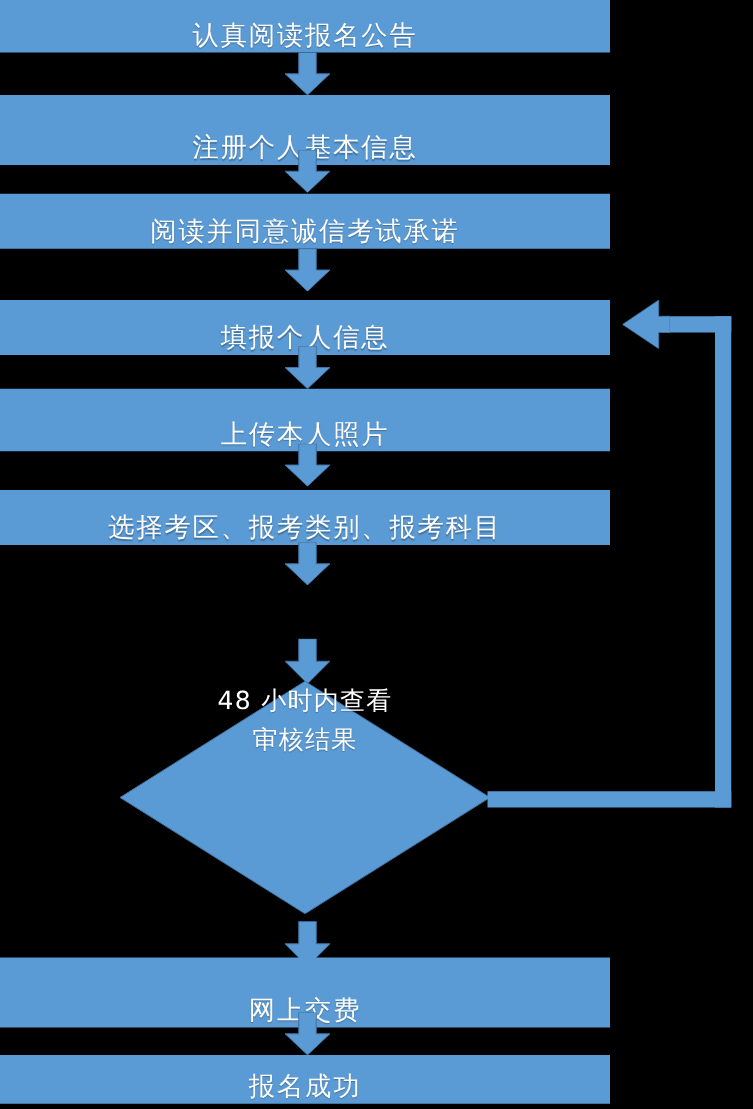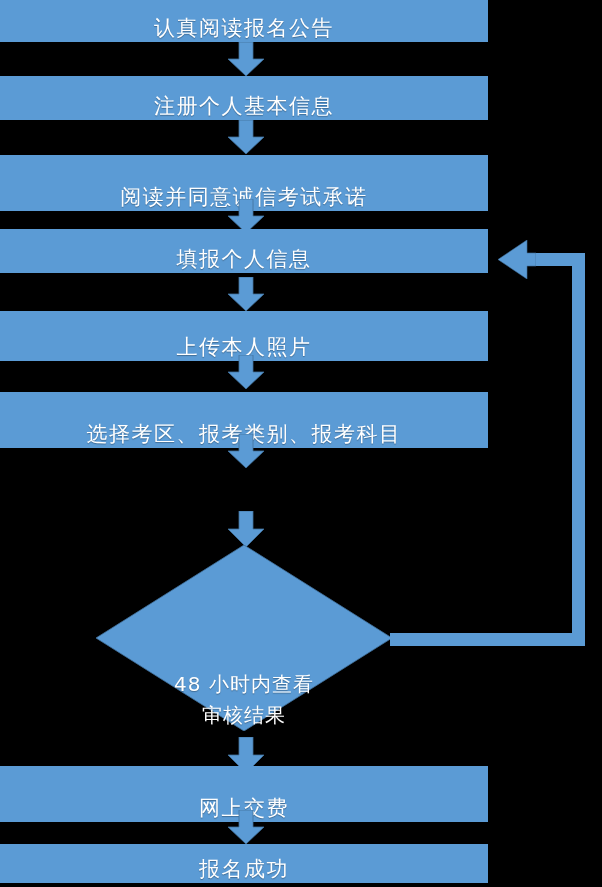--- a/index.html
+++ b/index.html
@@ -36,21 +36,21 @@
     line-height: 1.28;
     letter-spacing: 1.5px;
     text-align: center;
     white-space: pre-line;
     text-shadow: 0 1px 1px rgba(0,0,0,0.30);
     font-weight: 400;
   }
   .decision {
     position: absolute;
     display: flex;
-    align-items: flex-end;
+    align-items: flex-start;
     justify-content: center;
   }
   .decision svg {
     position: absolute;
     left: 0;
     top: 0;
   }
   .decision .node-label {
     position: relative;
     z-index: 2;
@@ -79,61 +79,61 @@
   <div class="node-box" style="top:0px; height:42px;">
     <span class="node-label">认真阅读报名公告</span>
   </div>
 
   <div class="arrow-down" style="left:228px; top:42px;">
     <svg width="36" height="34" viewBox="0 0 36 34" aria-hidden="true">
       <polygon points="11,0 25,0 25,17 36,17 18,34 0,17 11,17" fill="#5b9bd5" stroke="#41719c" stroke-width="0.8"></polygon>
     </svg>
   </div>
 
-  <div class="node-box" style="top:76px; height:44px;">
+  <div class="node-box" style="top:76px; height:56px;">
     <span class="node-label">注册个人基本信息</span>
   </div>
 
   <div class="arrow-down" style="left:228px; top:120px;">
     <svg width="36" height="34" viewBox="0 0 36 34" aria-hidden="true">
       <polygon points="11,0 25,0 25,17 36,17 18,34 0,17 11,17" fill="#5b9bd5" stroke="#41719c" stroke-width="0.8"></polygon>
     </svg>
   </div>
 
-  <div class="node-box" style="top:155px; height:56px;">
+  <div class="node-box" style="top:155px; height:44px;">
     <span class="node-label">阅读并同意诚信考试承诺</span>
   </div>
 
   <div class="arrow-down" style="left:228px; top:199px;">
     <svg width="36" height="34" viewBox="0 0 36 34" aria-hidden="true">
       <polygon points="11,0 25,0 25,17 36,17 18,34 0,17 11,17" fill="#5b9bd5" stroke="#41719c" stroke-width="0.8"></polygon>
     </svg>
   </div>
 
-  <div class="node-box" style="top:229px; height:44px;">
+  <div class="node-box" style="top:240px; height:44px;">
     <span class="node-label">填报个人信息</span>
   </div>
 
   <div class="arrow-down" style="left:228px; top:277px;">
     <svg width="36" height="34" viewBox="0 0 36 34" aria-hidden="true">
       <polygon points="11,0 25,0 25,17 36,17 18,34 0,17 11,17" fill="#5b9bd5" stroke="#41719c" stroke-width="0.8"></polygon>
     </svg>
   </div>
 
   <div class="node-box" style="top:311px; height:50px;">
     <span class="node-label">上传本人照片</span>
   </div>
 
   <div class="arrow-down" style="left:228px; top:355px;">
     <svg width="36" height="34" viewBox="0 0 36 34" aria-hidden="true">
       <polygon points="11,0 25,0 25,17 36,17 18,34 0,17 11,17" fill="#5b9bd5" stroke="#41719c" stroke-width="0.8"></polygon>
     </svg>
   </div>
 
-  <div class="node-box" style="top:392px; height:56px;">
+  <div class="node-box" style="top:392px; height:44px;">
     <span class="node-label">选择考区、报考类别、报考科目</span>
   </div>
 
   <div class="arrow-down" style="left:228px; top:434px;">
     <svg width="36" height="34" viewBox="0 0 36 34" aria-hidden="true">
       <polygon points="11,0 25,0 25,17 36,17 18,34 0,17 11,17" fill="#5b9bd5" stroke="#41719c" stroke-width="0.8"></polygon>
     </svg>
   </div>
 
 

